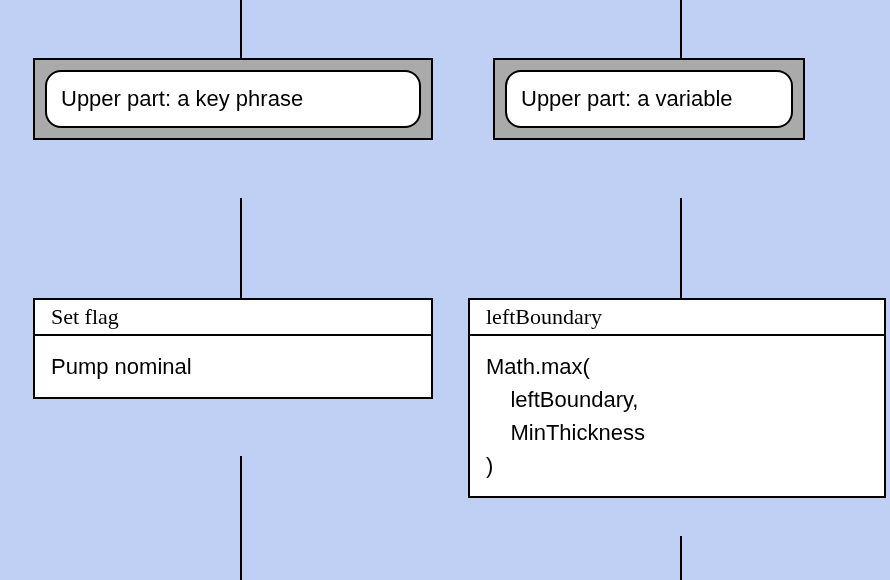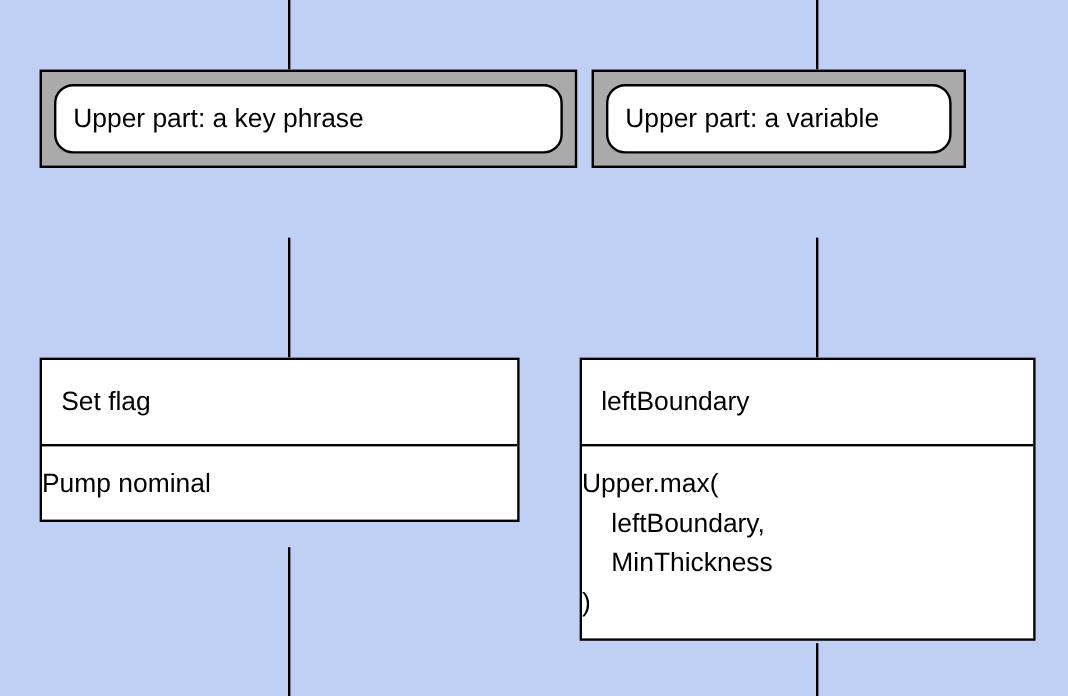--- a/index.html
+++ b/index.html
@@ -29,56 +29,57 @@
     border-radius: 16px;
     padding: 12px 14px;
     line-height: 1.35;
   }
   .block {
     position: absolute;
     background: #fff;
     border: 2px solid #000;
   }
   .block .top {
-    padding: 22px 16px;
+    padding: 4px 16px;
     border-bottom: 2px solid #000;
+    font-family: Liberation Serif, serif;
   }
   .block .bot {
-    padding: 14px 0;
+    padding: 14px 16px;
     white-space: pre;
     line-height: 1.5;
   }
 </style>
 </head>
 <body>
 
 <div class="vline" style="left:240px; top:0; height:58px;"></div>
 <div class="vline" style="left:240px; top:198px; height:100px;"></div>
 <div class="vline" style="left:240px; top:456px; height:124px;"></div>
 
 <div class="vline" style="left:680px; top:0; height:58px;"></div>
 <div class="vline" style="left:680px; top:198px; height:100px;"></div>
 <div class="vline" style="left:680px; top:536px; height:44px;"></div>
 
-<div class="panel" style="left:33px; top:58px; width:448px;">
+<div class="panel" style="left:33px; top:58px; width:400px;">
   <div class="panel-inner">
     <div>Upper part: a key phrase</div>
   </div>
 </div>
 
 <div class="panel" style="left:493px; top:58px; width:312px;">
   <div class="panel-inner">
     <div>Upper part: a variable</div>
   </div>
 </div>
 
 <div class="block" style="left:33px; top:298px; width:400px;">
   <div class="top">Set flag</div>
   <div class="bot">Pump nominal</div>
 </div>
 
-<div class="block" style="left:483px; top:298px; width:380px;">
+<div class="block" style="left:468px; top:298px; width:418px;">
   <div class="top">leftBoundary</div>
-  <div class="bot">Upper.max(
+  <div class="bot">Math.max(
     leftBoundary,
     MinThickness
 )</div>
 </div>
 
 </body></html>

